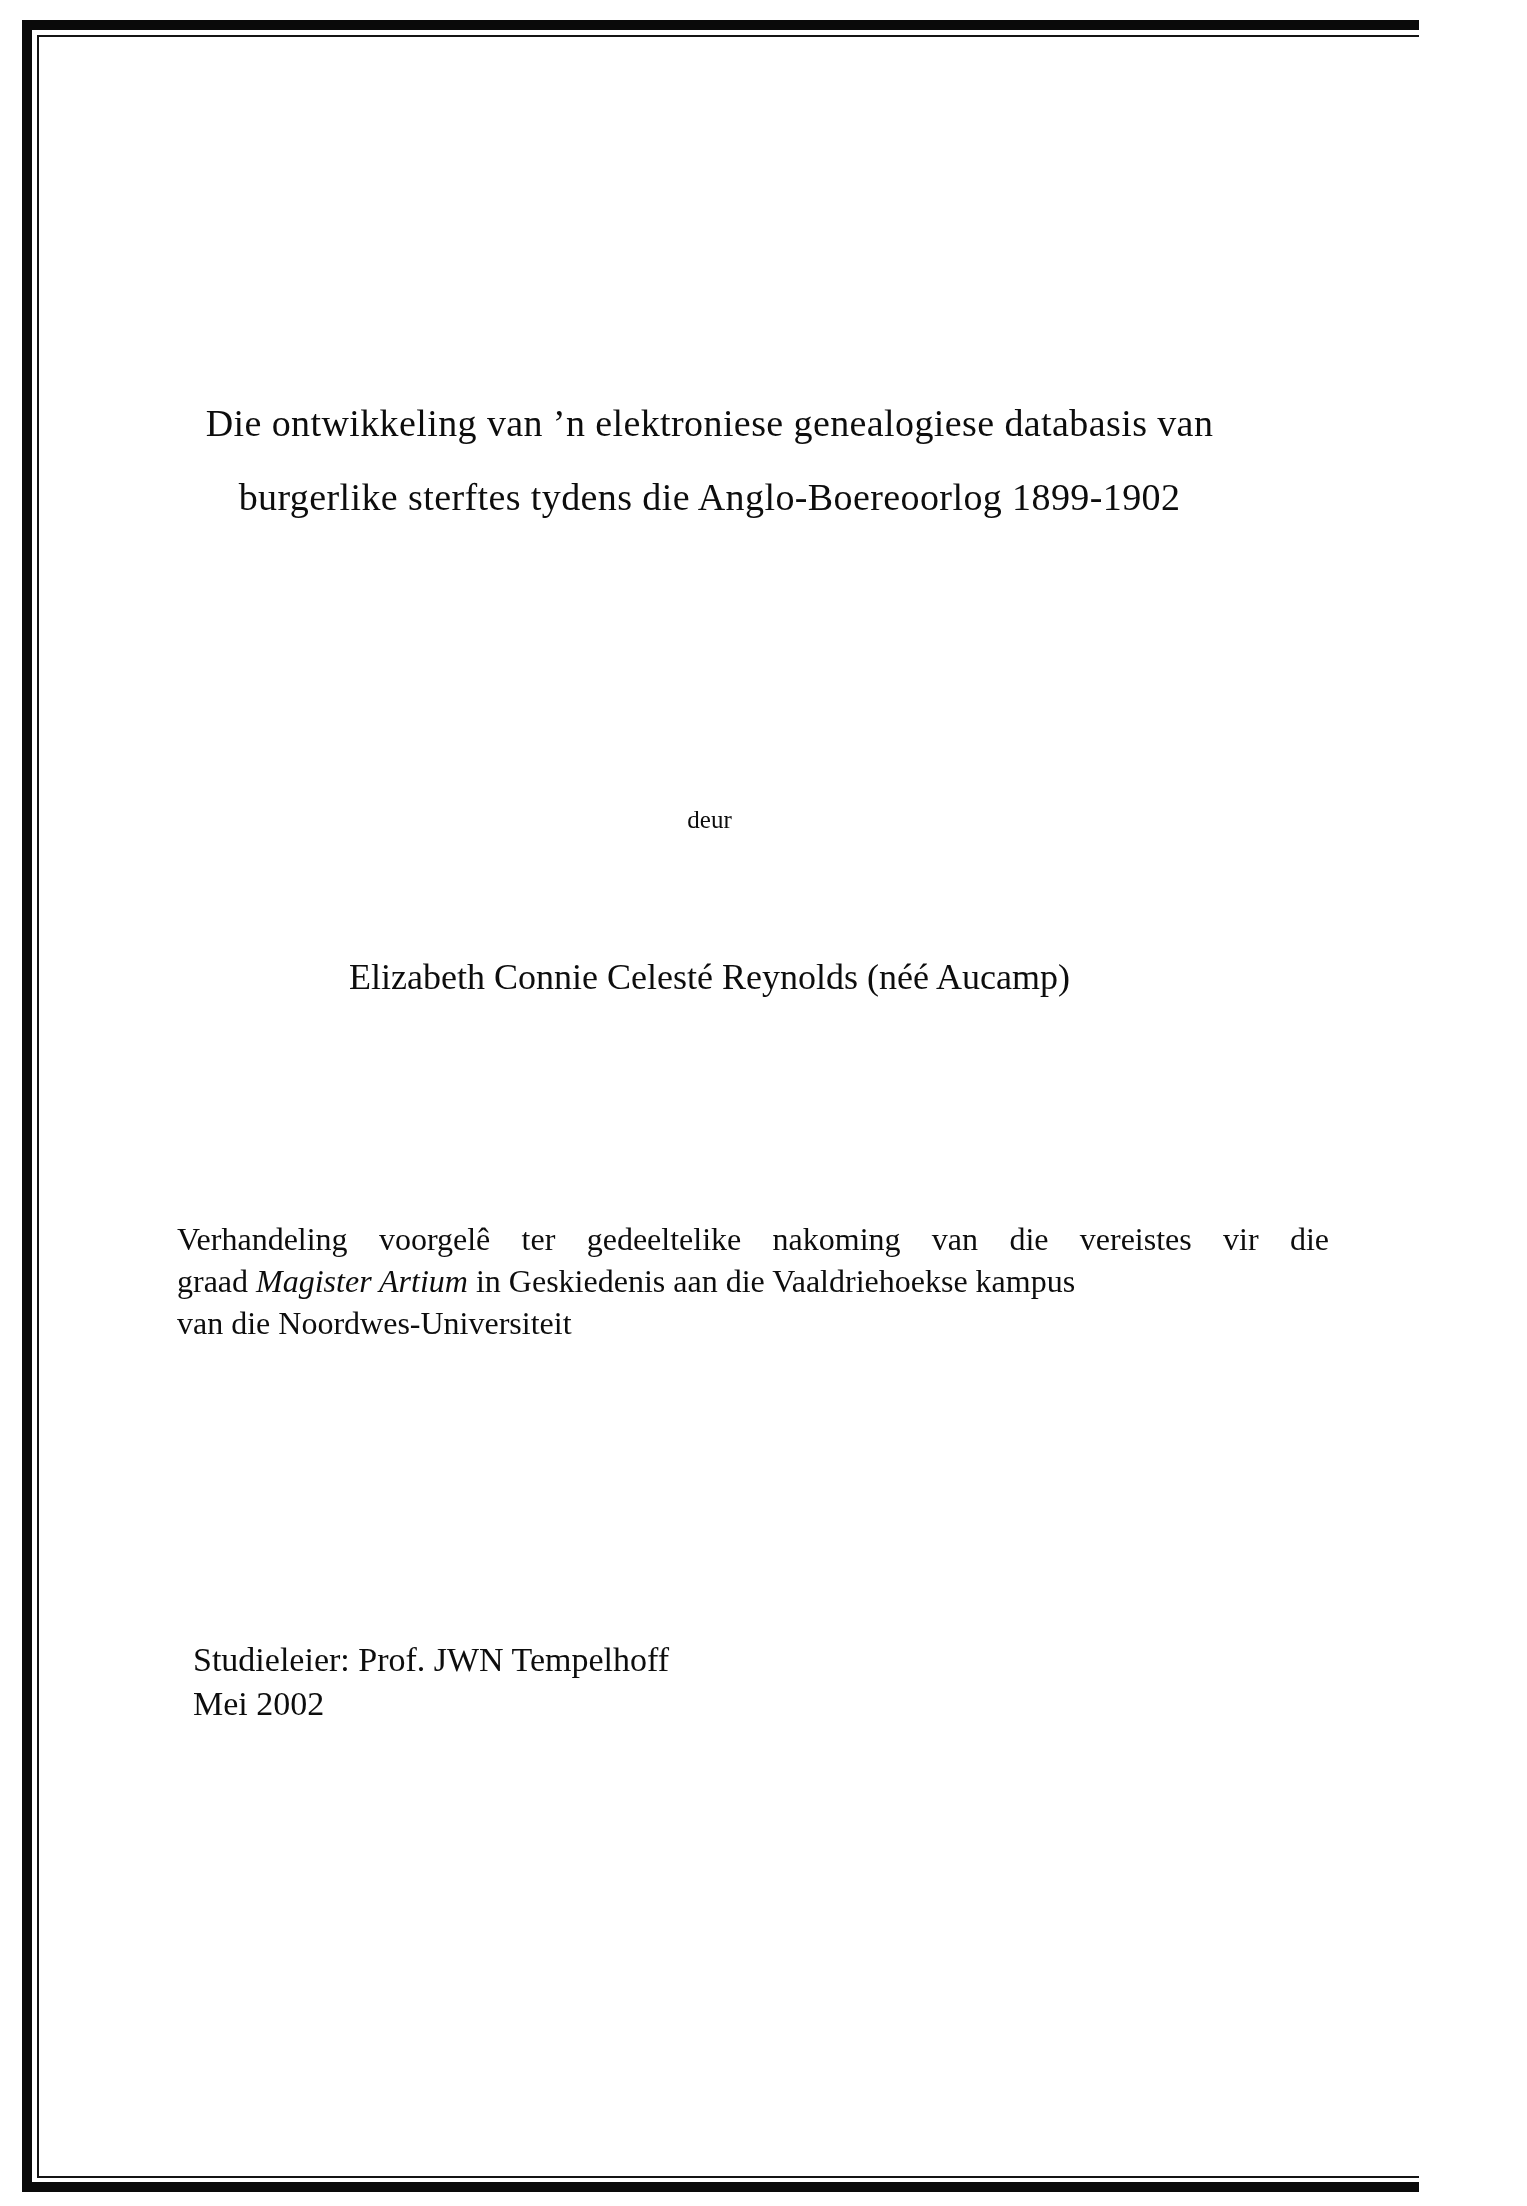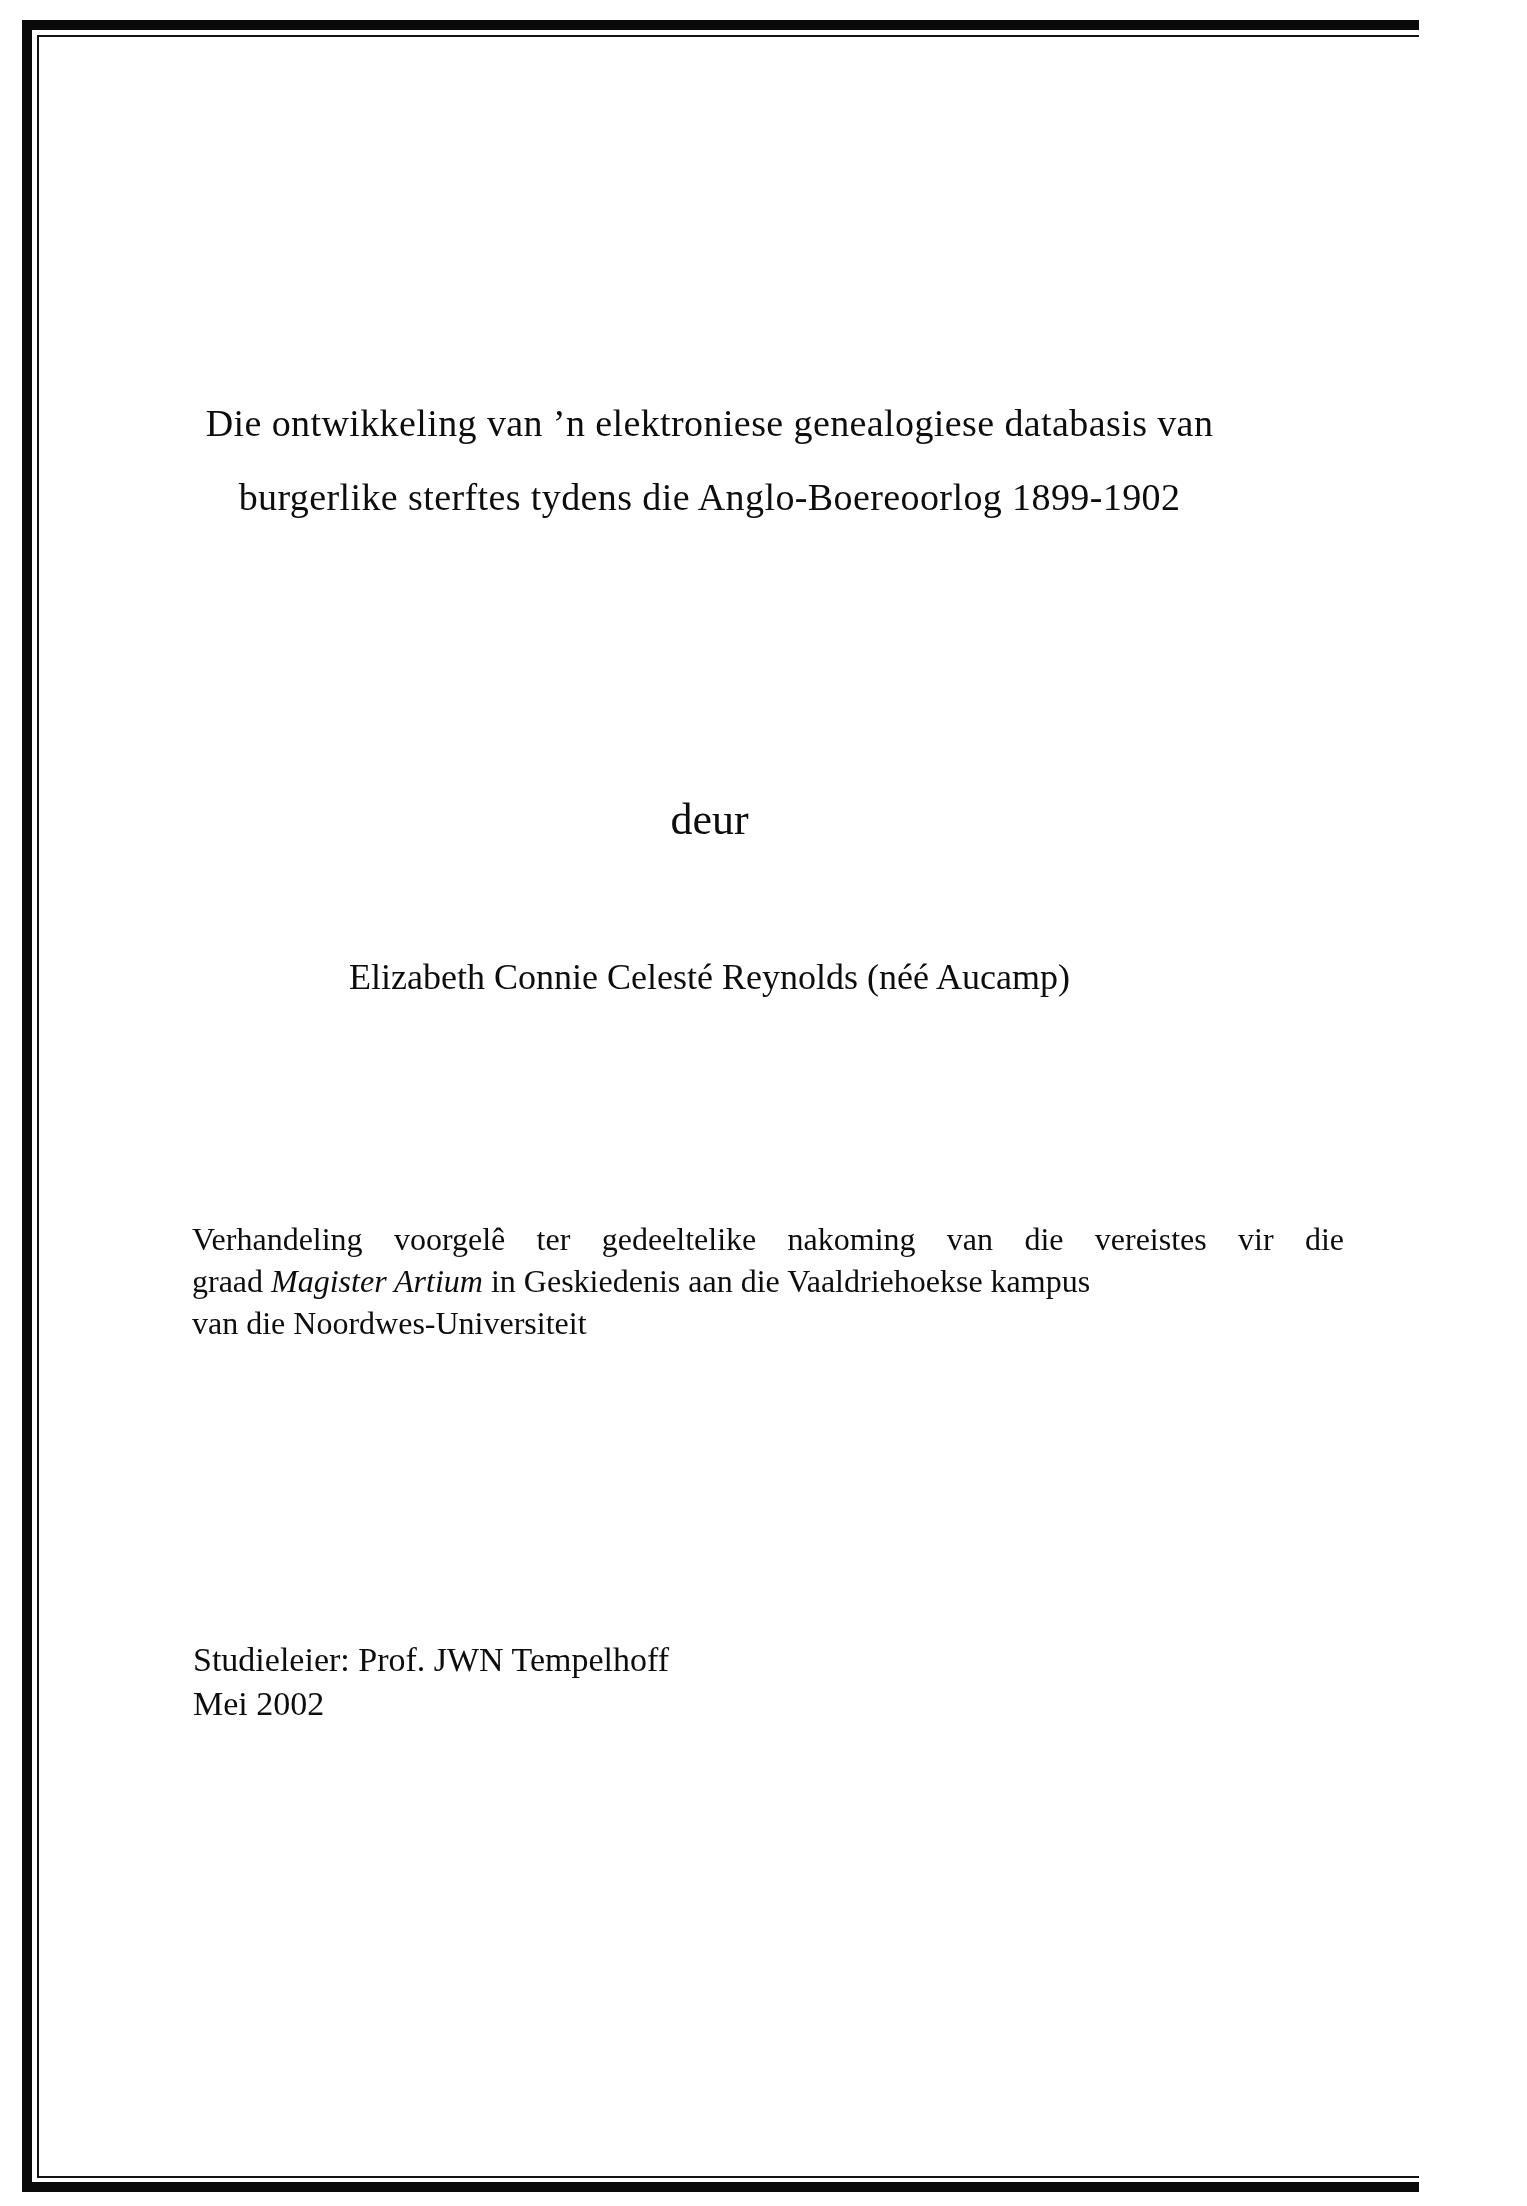--- a/index.html
+++ b/index.html
@@ -25,29 +25,29 @@
   }
   .thesis-title {
     position:absolute; top:386px; left:0; right:0;
     text-align:center;
     font-size:38px; line-height:74px;
     letter-spacing:0.4px;
   }
   .byline-word {
     position:absolute; top:800px; left:0; right:0;
     text-align:center;
-    font-size:44px; line-height:40px;
+    font-size:25px; line-height:40px;
   }
   .author-name {
     position:absolute; top:956px; left:0; right:0;
     text-align:center;
     font-size:36px; line-height:42px;
   }
   .submission {
-    position:absolute; top:1218px; left:192px; width:1152px;
+    position:absolute; top:1218px; left:177px; width:1152px;
     font-size:32px; line-height:42px;
   }
   .submission .just { text-align:justify; text-align-last:justify; }
   .supervisor-block {
     position:absolute; top:1638px; left:193px;
     font-size:34px; line-height:44px;
   }
   .university-logo {
     position:absolute; top:1800px; left:460px;
     width:480px; height:135px;

